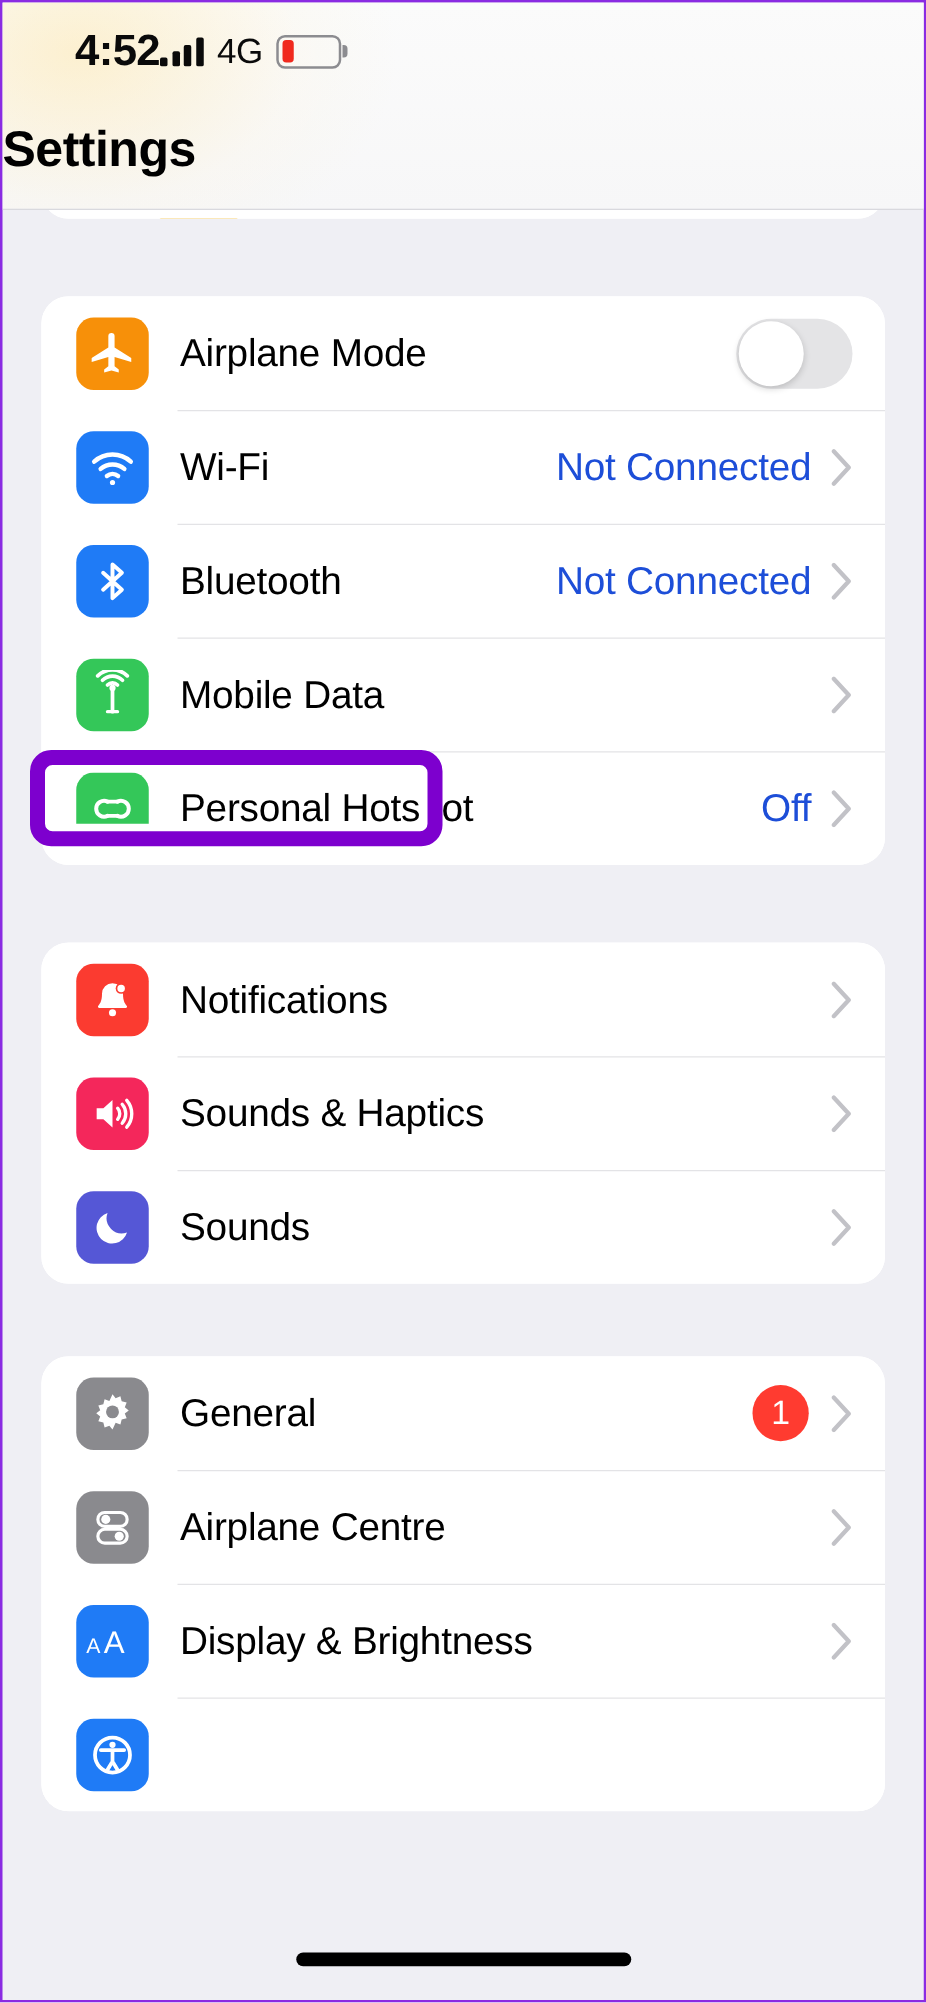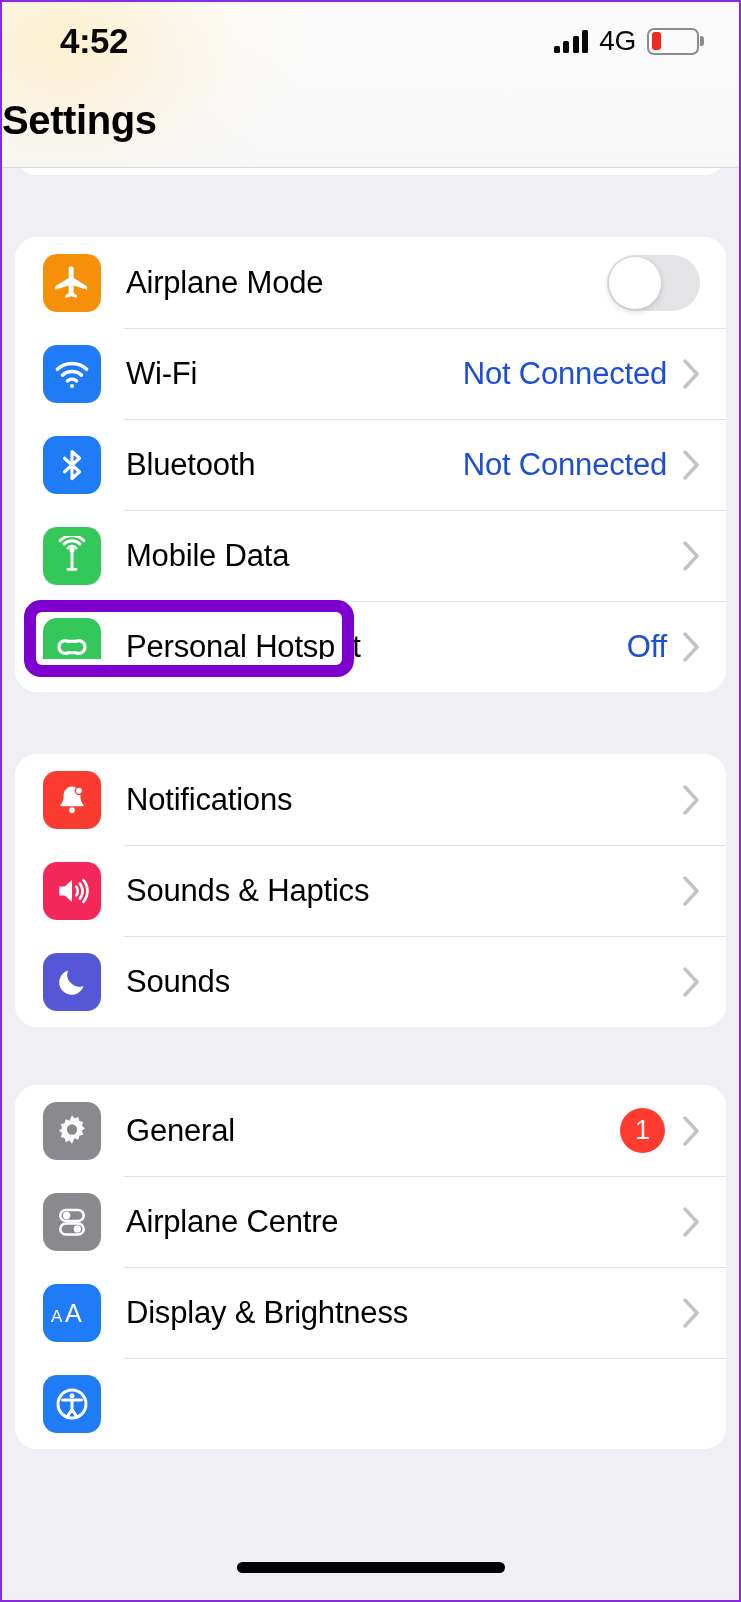--- a/index.html
+++ b/index.html
@@ -30,21 +30,20 @@
     border-bottom: 1px solid #D9D9DE;
     z-index: 5;
   }
 
   #status-bar {
     position: absolute;
     top: 0; left: 0; right: 0;
     height: 78px;
     display: flex;
     align-items: center;
-    justify-content: space-between;
     padding: 0 40px 0 58px;
   }
 
   #clock {
     font-size: 35px;
     font-weight: 700;
     color: #0A0A0A;
     letter-spacing: -0.5px;
   }
 
@@ -111,21 +110,21 @@
     top: 166px;
     left: 0;
     width: 737px;
     height: 1432px;
     overflow: hidden;
   }
 
   .group {
     background: #FFFFFF;
     border-radius: 22px;
-    margin: 0 13px;
+    margin: 0 31px;
     overflow: hidden;
   }
 
   
   #group-appleid {
     margin-top: -84px;
     position: relative;
   }
   #avatar-stub {
     position: absolute;

